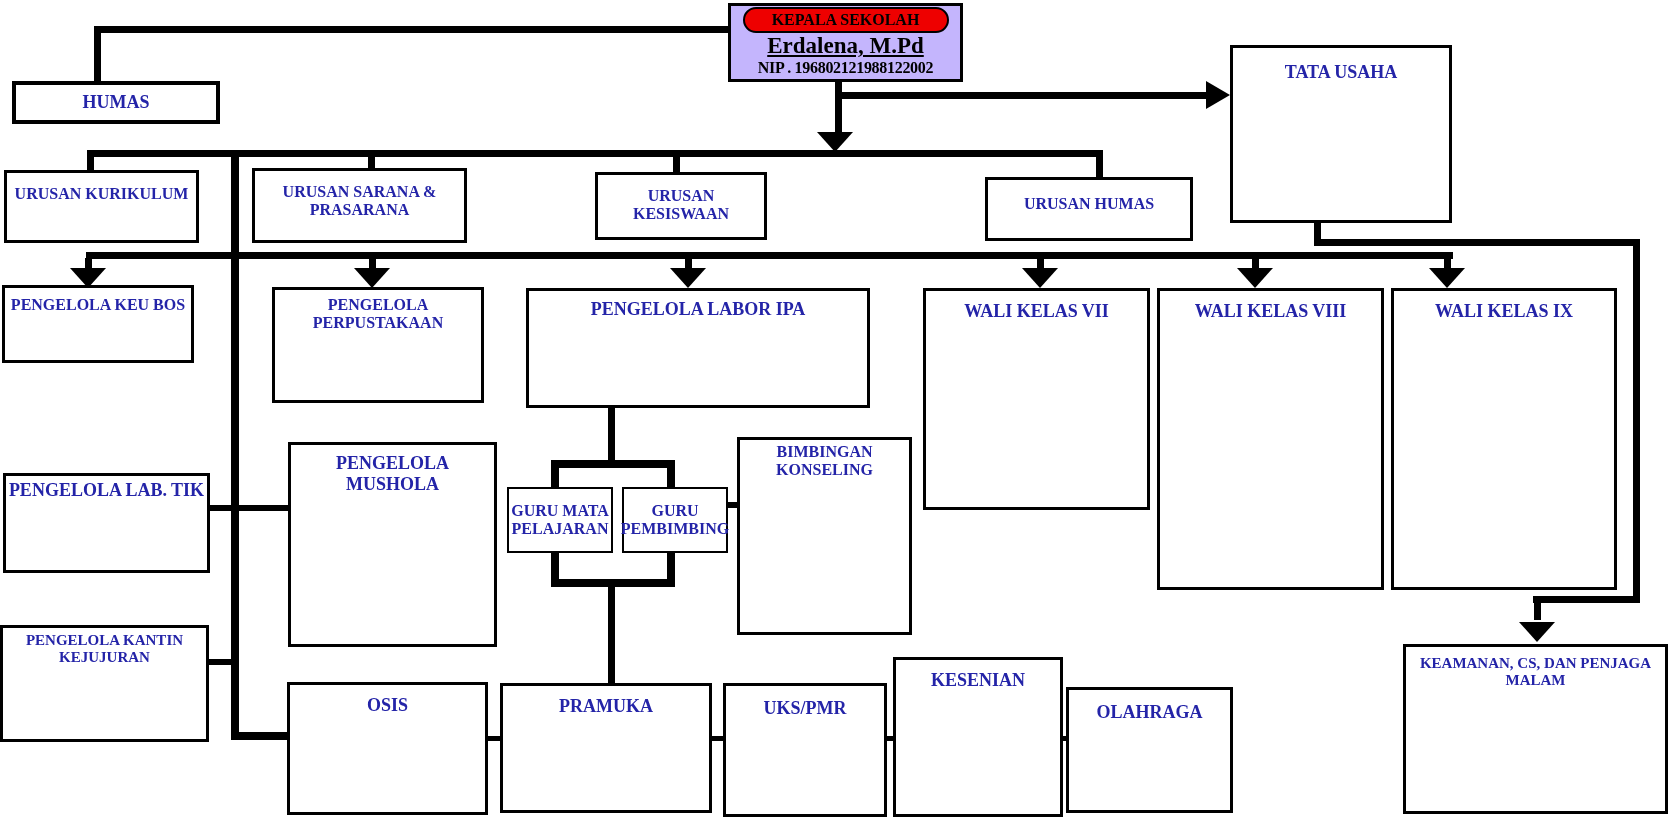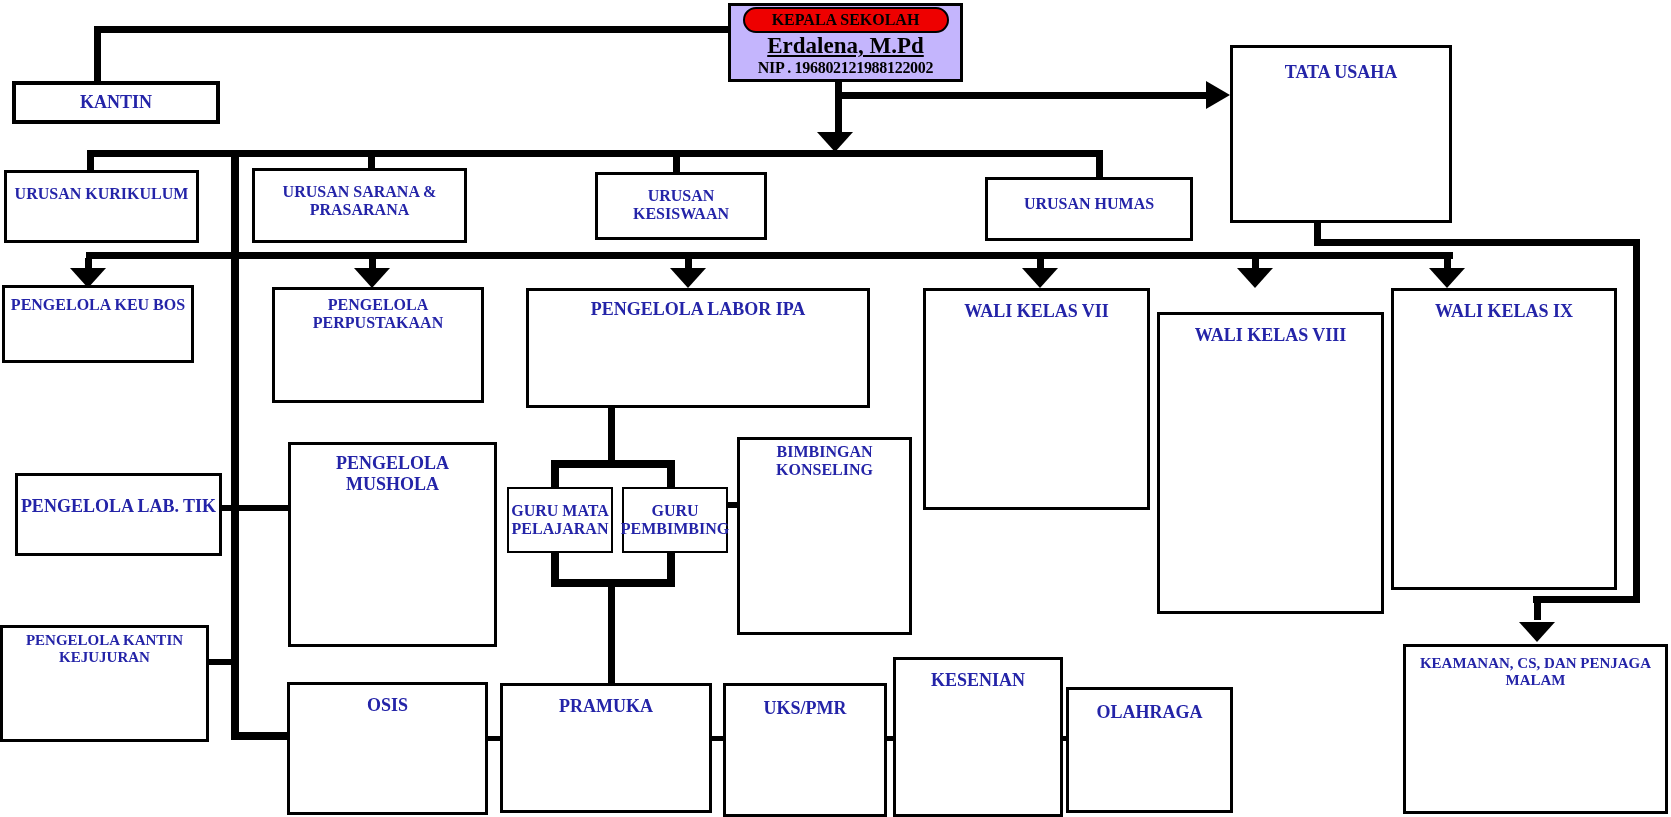--- a/index.html
+++ b/index.html
@@ -90,21 +90,21 @@
 
   <div id="kepala">
     <div class="pill">
       <span>KEPALA SEKOLAH</span>
     </div>
     <span class="nm">Erdalena, M.Pd</span>
     <span class="nip">NIP . 196802121988122002</span>
   </div>
 
   <div class="box center" style="left:12px;top:81px;width:208px;height:43px;border-width:4px;">
-    <span class="lbl">KANTIN</span>
+    <span class="lbl">HUMAS</span>
   </div>
 
   <div class="box" style="left:1230px;top:45px;width:222px;height:178px;padding-top:14px;">
     <span class="lbl">TATA USAHA</span>
   </div>
 
   <div class="box" style="left:4px;top:170px;width:195px;height:73px;padding-top:12px;">
     <span class="lbl md">URUSAN KURIKULUM</span>
   </div>
 
@@ -129,33 +129,33 @@
   </div>
 
   <div class="box" style="left:526px;top:288px;width:344px;height:120px;">
     <span class="lbl">PENGELOLA LABOR IPA</span>
   </div>
 
   <div class="box" style="left:923px;top:288px;width:227px;height:222px;padding-top:10px;">
     <span class="lbl">WALI KELAS VII</span>
   </div>
 
-  <div class="box" style="left:1157px;top:288px;width:227px;height:302px;padding-top:10px;margin-top:24px;">
+  <div class="box" style="left:1157px;top:288px;width:227px;height:302px;padding-top:10px;">
     <span class="lbl">WALI KELAS VIII</span>
   </div>
 
   <div class="box" style="left:1391px;top:288px;width:226px;height:302px;padding-top:10px;">
     <span class="lbl">WALI KELAS IX</span>
   </div>
 
   <div class="box" style="left:288px;top:442px;width:209px;height:205px;">
     <span class="lbl">PENGELOLA MUSHOLA</span>
   </div>
 
-  <div class="box" style="left:3px;top:473px;width:207px;height:83px;padding-top:20px;margin-left:12px;">
+  <div class="box" style="left:3px;top:473px;width:207px;height:100px;padding-top:4px;">
     <span class="lbl">PENGELOLA LAB. TIK</span>
   </div>
 
   <div class="box center thin" style="left:507px;top:487px;width:106px;height:66px;">
     <span class="lbl md">GURU MATA PELAJARAN</span>
   </div>
 
   <div class="box center thin" style="left:622px;top:487px;width:106px;height:66px;">
     <span class="lbl md">GURU PEMBIMBING</span>
   </div>

